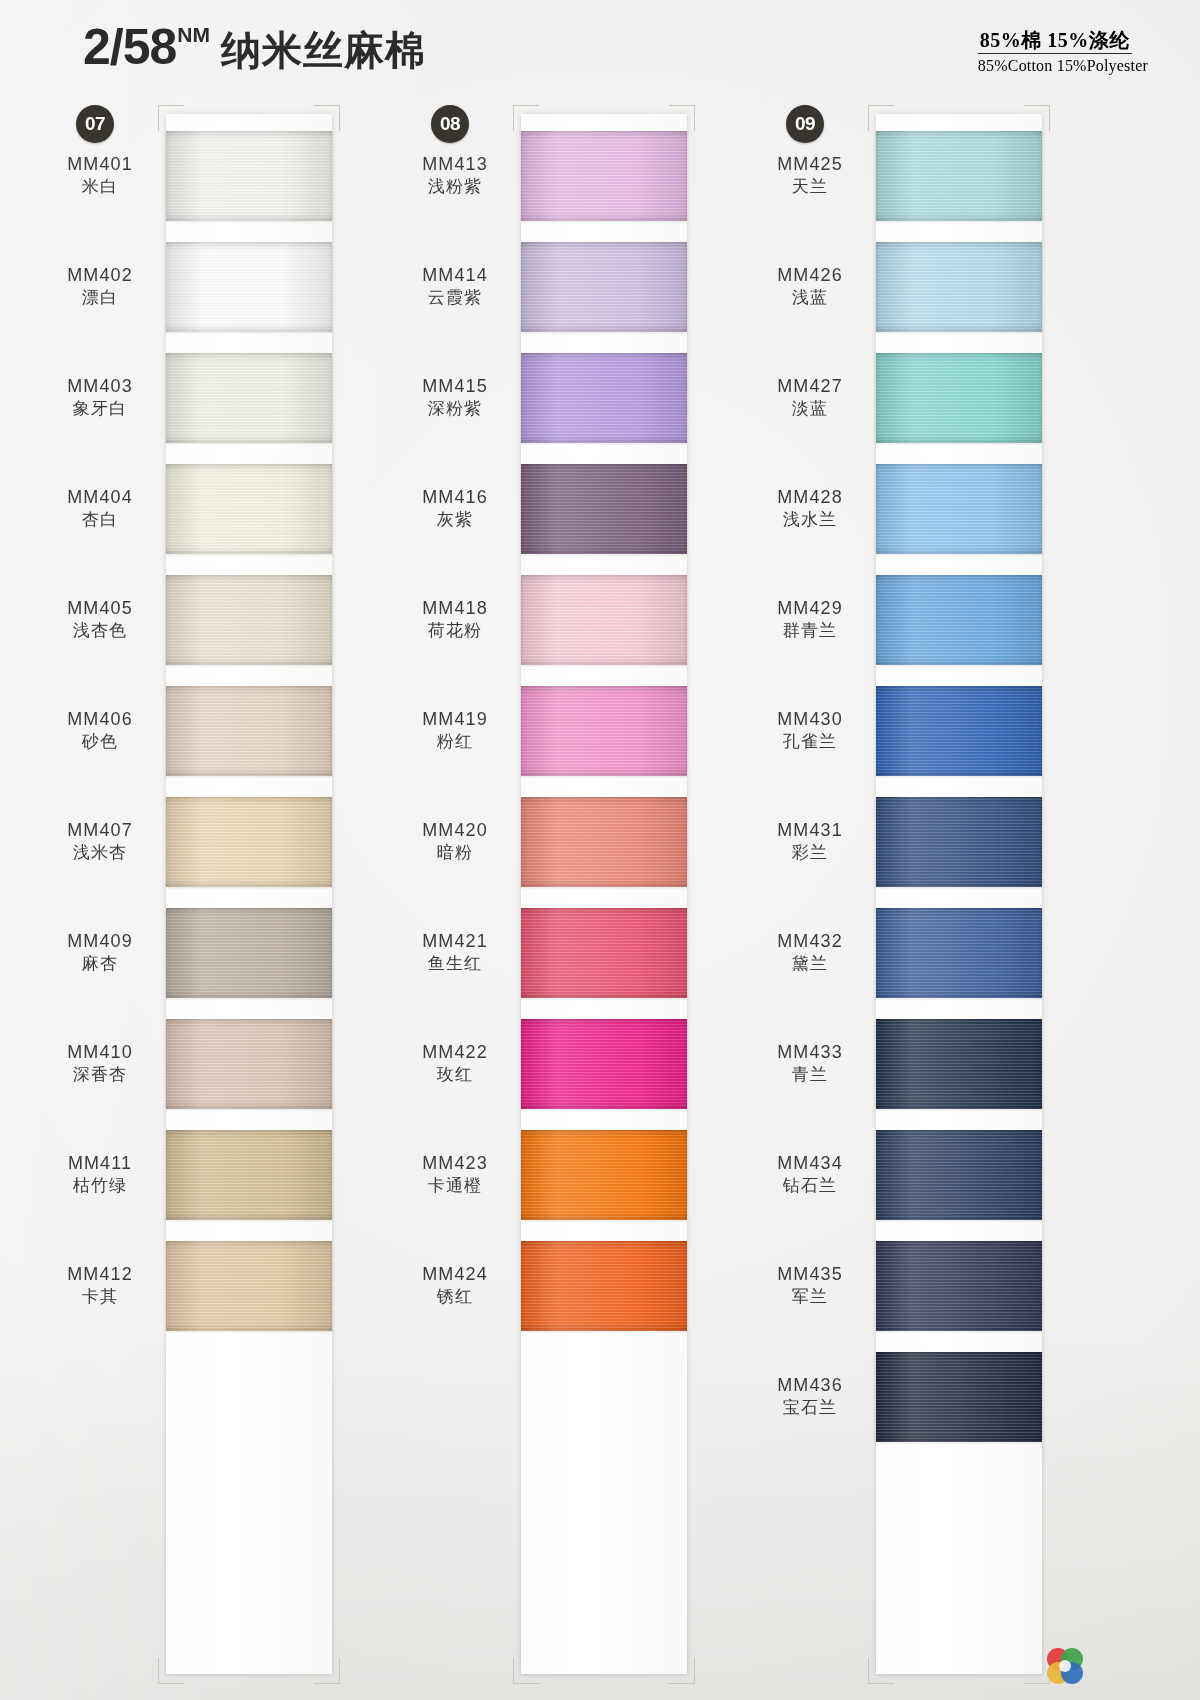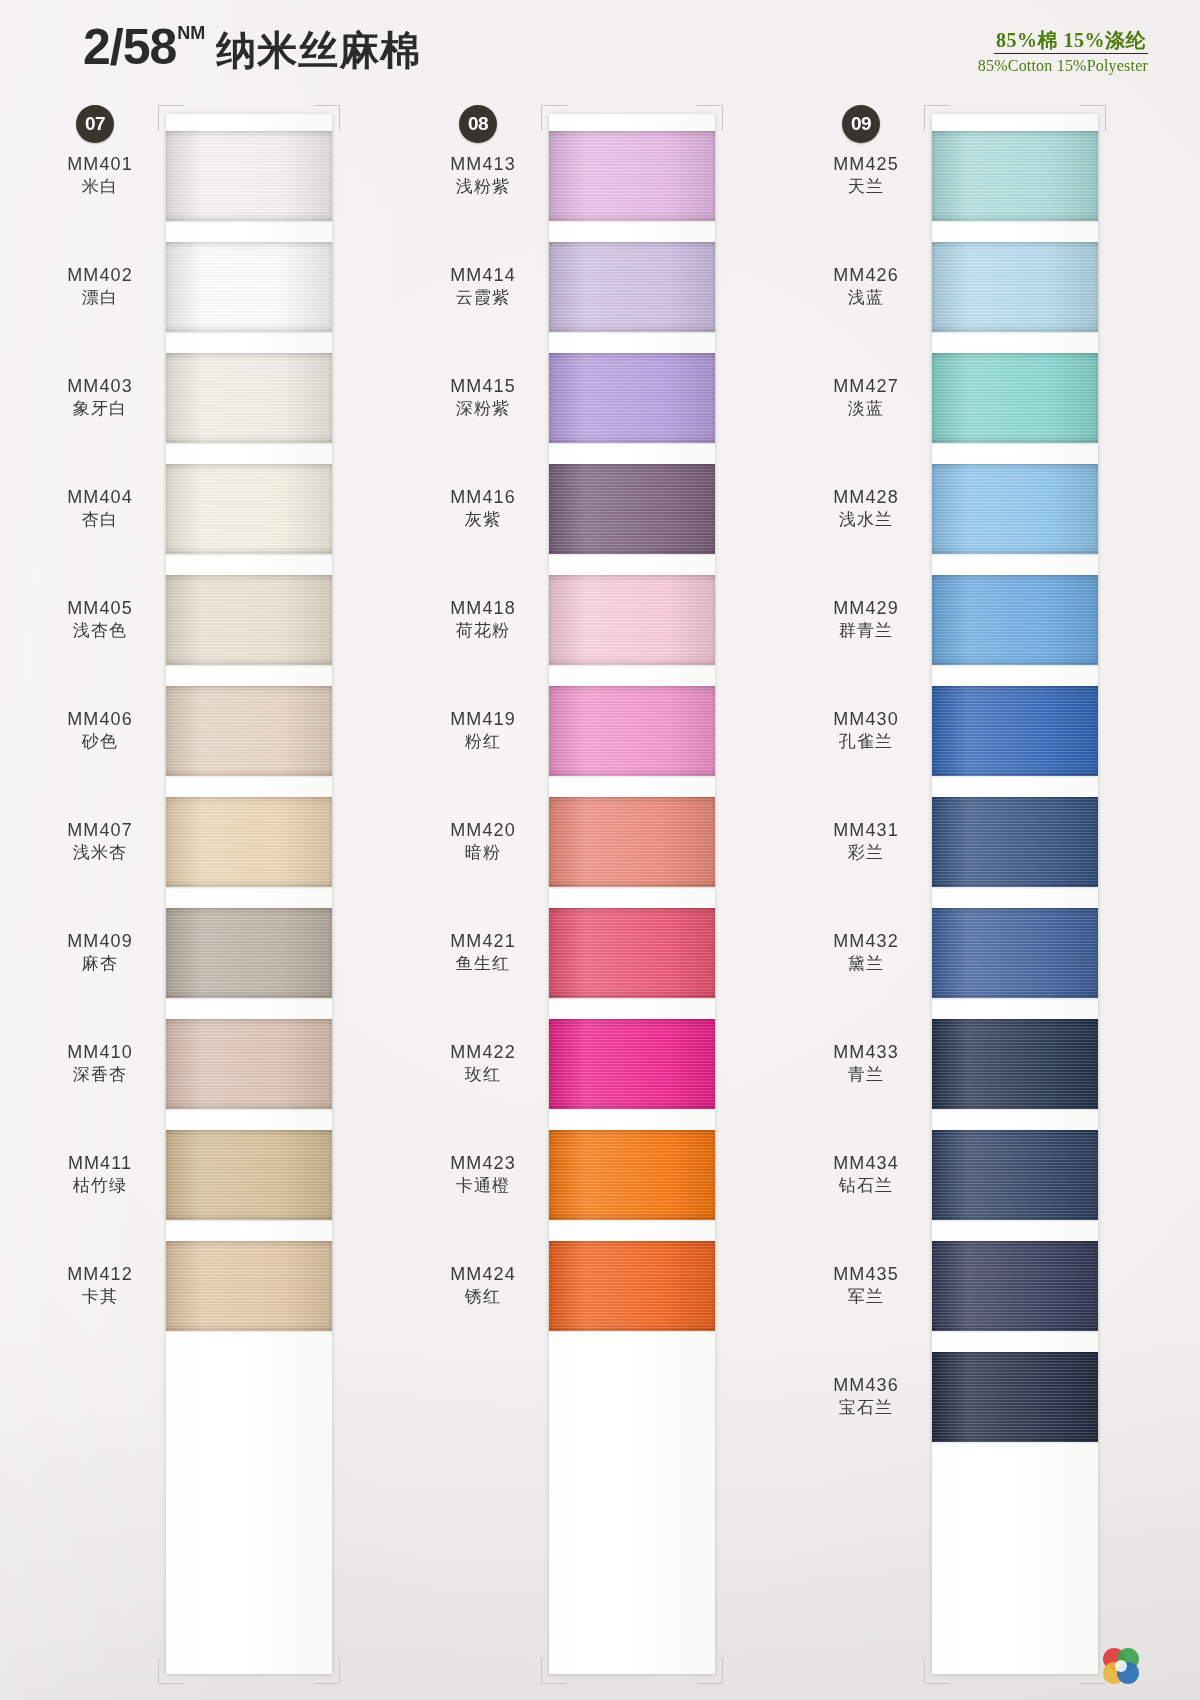--- a/index.html
+++ b/index.html
@@ -50,43 +50,43 @@
     white-space: nowrap;
   }
   .title-num {
     font-size: 50px;
     font-weight: bold;
     letter-spacing: -1px;
     line-height: 1;
     font-family: "Liberation Sans", sans-serif;
   }
   .title-nm {
-    font-size: 18px;
+    font-size: 21px;
     font-weight: bold;
     line-height: 1;
     margin-top: 2px;
     margin-left: 1px;
     letter-spacing: 0px;
   }
   .title-cn {
     font-size: 40px;
     font-weight: bold;
     line-height: 1;
     margin-top: 8px;
     margin-left: 11px;
     letter-spacing: 1px;
   }
 
   .composition {
     position: absolute;
     right: 52px;
     top: 30px;
-    text-align: right;
+    text-align: left;
     font-family: "Liberation Serif", "DejaVu Serif", serif;
-    color: #4d7c0f;
+    color: #000000;
   }
   .comp-cn {
     font-size: 20px;
     font-weight: bold;
     letter-spacing: 0.5px;
     border-bottom: 1.6px solid #2a2a2a;
     padding: 0 2px 2px 2px;
     display: inline-block;
     line-height: 1.05;
   }
@@ -99,21 +99,20 @@
   }
 
   
   .columns {
     position: absolute;
     top: 100px;
     left: 0;
     right: 0;
     bottom: 0;
     display: flex;
-    gap: 28px;
   }
 
   .column {
     position: relative;
     width: 355px;
   }
   .column.c1 { margin-left: 40px; }
   .column.c2 { margin-left: 0px; }
   .column.c3 { margin-left: 0px; }
 

